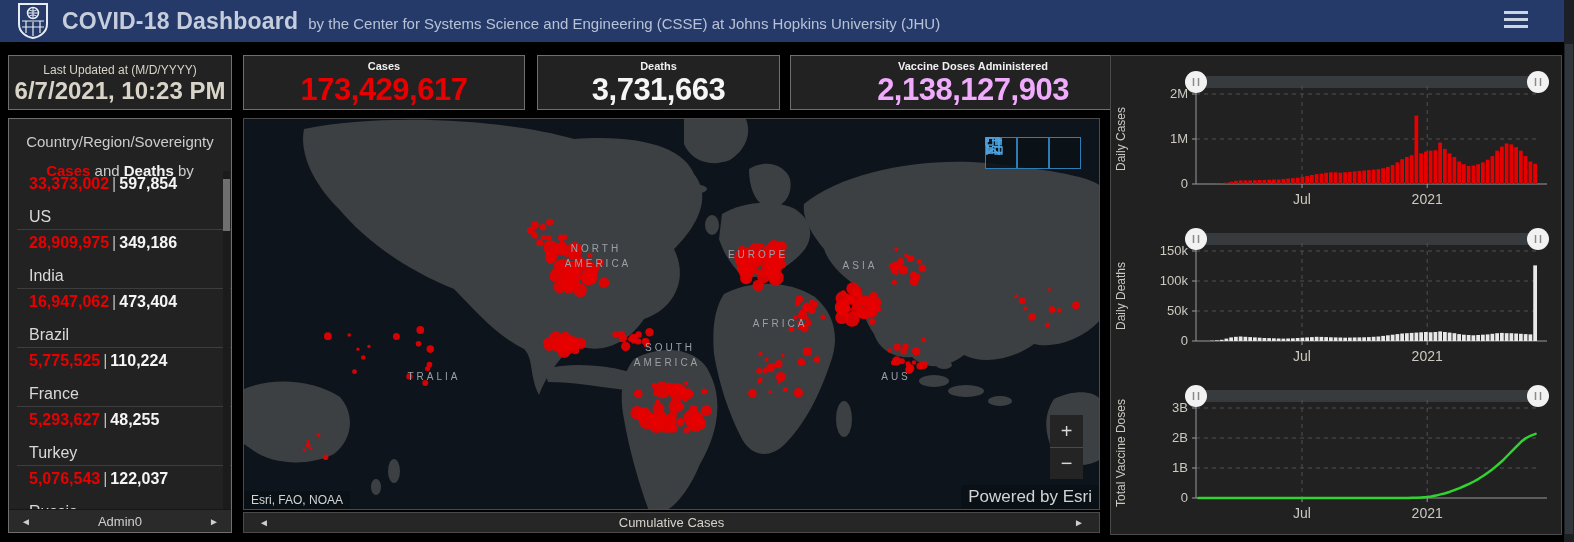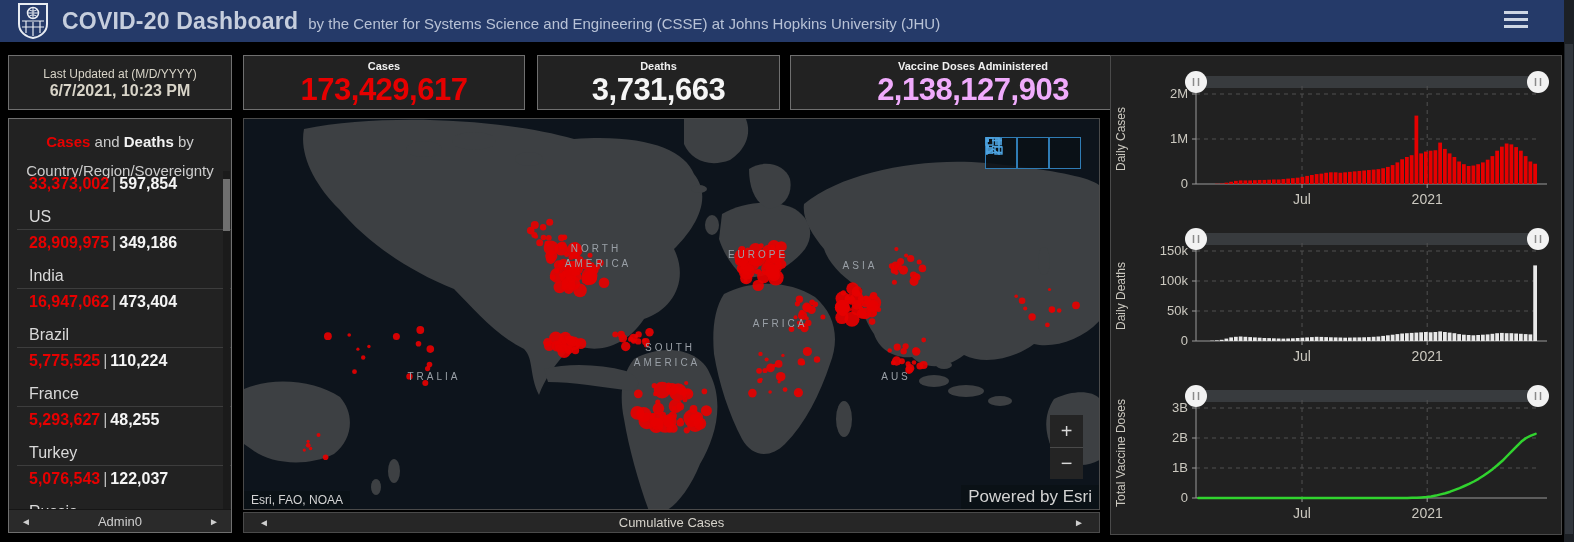--- a/index.html
+++ b/index.html
@@ -19,21 +19,21 @@
 
   
   .panel { position:absolute; background:#222222; border:1px solid #6f6f6f; }
   .panel.dim { border-color:#4a4a4a; }
 
   
   .stat { display:flex; flex-direction:column; align-items:center; justify-content:center; }
   .stat .lab { font-size:11px; font-weight:700; color:#f0f0f0; margin-bottom:2px; }
   .stat .val { font-size:31px; font-weight:700; letter-spacing:-0.5px; line-height:1; }
   .last-updated .lab { color:#d8d4c8; font-weight:400; font-size:12px; }
-  .last-updated .val { font-size:16px; color:#d8d4c8; letter-spacing:0; }
+  .last-updated .val { font-size:24px; color:#d8d4c8; letter-spacing:0; }
 
   
   .sidebar { left:8px; top:118px; width:224px; height:415px; overflow:hidden; }
   .sb-title { text-align:center; padding:9px 6px 8px; font-size:15px; line-height:1.9; color:#cccccc; }
   .sb-title .red { color:#e60000; font-weight:700; }
   .sb-title .white { color:#f2f2f2; font-weight:700; }
   .sb-list { position:absolute; left:0; top:52px; bottom:23px; right:0; overflow:hidden;padding-left:8px; }
   .sb-row { padding:4px 0 3px 12px; border-bottom:1px solid #3d3d3d; cursor:pointer; }
   .sb-row .nums { font-size:16px; font-weight:700; }
   .sb-row .cases { color:#e60000; }
@@ -81,21 +81,21 @@
 <div id="app">
 
   <div class="header">
     <svg class="logo" viewBox="0 0 30 36">
       <path d="M1,1 h28 v20 c0,8 -7,13 -14,14 C8,34 1,29 1,21 Z" fill="#253a69" stroke="#e8ecf2" stroke-width="2"></path>
       <circle cx="15" cy="10" r="5.5" fill="none" stroke="#e8ecf2" stroke-width="1.5"></circle>
       <path d="M9.5,10 h11 M15,4.5 v11 M11,6.5 c2.5,2 5.5,2 8,0 M11,13.5 c2.5,-2 5.5,-2 8,0" stroke="#e8ecf2" stroke-width="1" fill="none"></path>
       <path d="M4,18 h22 M8,18 v12 M15,19 v14 M22,18 v12 M4,24 h22" stroke="#e8ecf2" stroke-width="1.2" fill="none"></path>
     </svg>
     <div class="title-wrap">
-      <span class="app-title">COVID-20 Dashboard</span>
+      <span class="app-title">COVID-18 Dashboard</span>
       <span class="app-subtitle">by the Center for Systems Science and Engineering (CSSE) at Johns Hopkins University (JHU)</span>
     </div>
     <div class="hamburger">
       <span></span>
         <span></span>
         <span></span>
     </div>
   </div>
 
   <div class="panel stat last-updated" style="left:8px; top:55px; width:224px; height:55px;">
@@ -113,24 +113,24 @@
     <div class="val" id="deaths-value" style="color: rgb(245, 245, 245);">3,731,663</div>
   </div>
 
   <div class="panel stat" style="left:790px; top:55px; width:366px; height:55px;">
     <div class="lab">Vaccine Doses Administered</div>
     <div class="val" id="vaccine-value" style="color: #f0abfc;">2,138,127,903</div>
   </div>
 
   <div class="panel sidebar">
     <div class="sb-title">
+      <div>Country/Region/Sovereignty</div>
       <div>
         <span class="red">Cases</span><span> and </span><span class="white">Deaths</span><span> by</span>
       </div>
-      <div>Country/Region/Sovereignty</div>
     </div>
     <div class="sb-list" id="sb-list">
     <div class="sb-row">
       <div class="nums">
         <span class="cases">33,373,002</span><span class="sep">|</span><span class="deaths">597,854</span>
       </div>
       <div class="country">US</div>
     </div>
 
     <div class="sb-row">

